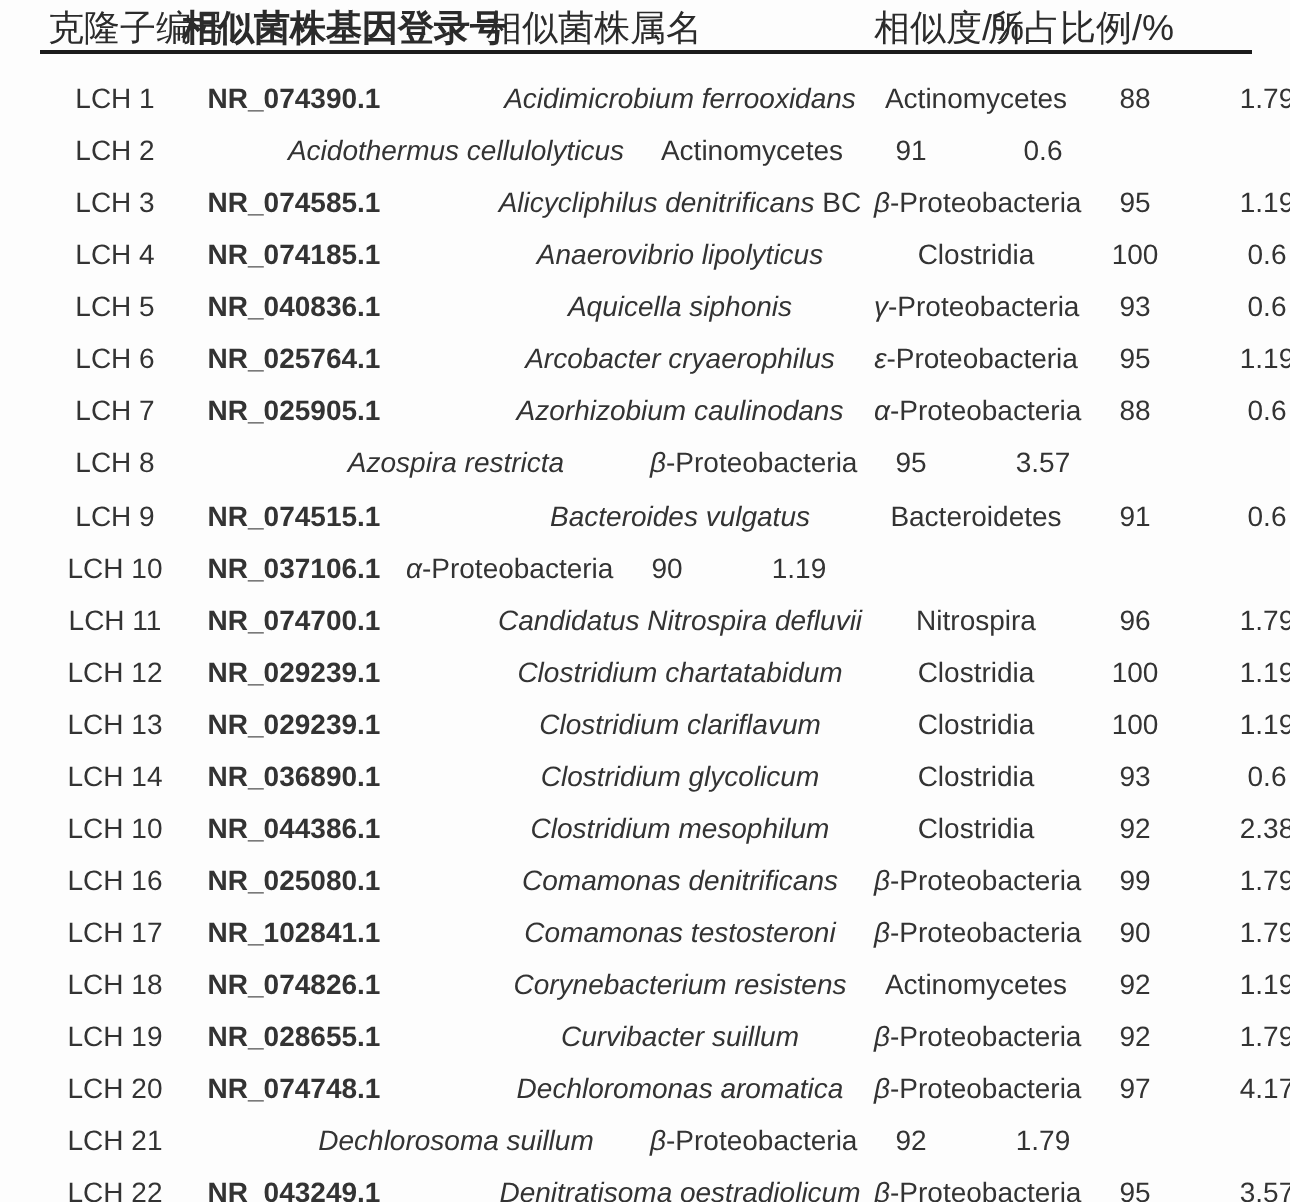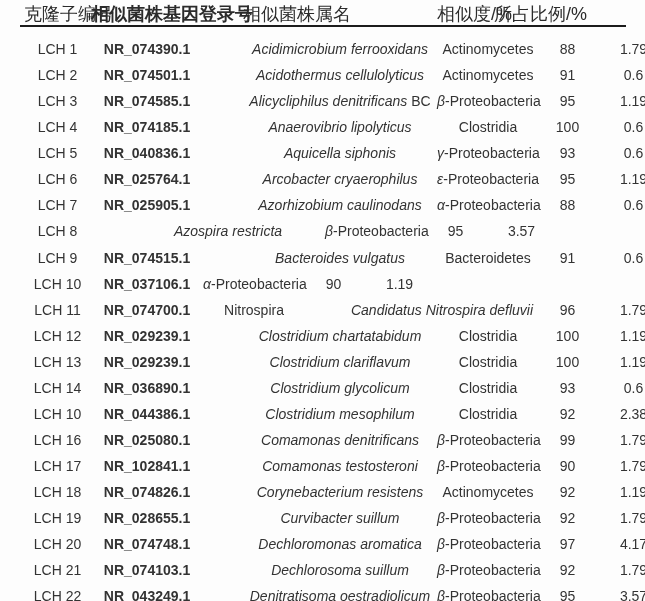--- a/index.html
+++ b/index.html
@@ -67,21 +67,20 @@
     <div class="td c1">LCH 1</div>
     <div class="td c2">NR_074390.1</div>
     <div class="td c3"><span class="ital">Acidimicrobium ferrooxidans</span><span class="roman"></span></div>
     <div class="td c4"><span class="ital"></span><span class="roman">Actinomycetes</span></div>
     <div class="td c5">88</div>
     <div class="td c6">1.79</div>
   </div>
 
   <div class="tr">
     <div class="td c1">LCH 2</div>
-    <div class="td c2">NR_074501.1</div>
     <div class="td c3"><span class="ital">Acidothermus cellulolyticus</span><span class="roman"></span></div>
     <div class="td c4"><span class="ital"></span><span class="roman">Actinomycetes</span></div>
     <div class="td c5">91</div>
     <div class="td c6">0.6</div>
   </div>
 
   <div class="tr">
     <div class="td c1">LCH 3</div>
     <div class="td c2">NR_074585.1</div>
     <div class="td c3"><span class="ital">Alicycliphilus denitrificans</span><span class="roman"> BC</span></div>
@@ -147,22 +146,22 @@
     <div class="td c1">LCH 10</div>
     <div class="td c2">NR_037106.1</div>
     <div class="td c4"><span class="ital">α</span><span class="roman">-Proteobacteria</span></div>
     <div class="td c5">90</div>
     <div class="td c6">1.19</div>
   </div>
 
   <div class="tr">
     <div class="td c1">LCH 11</div>
     <div class="td c2">NR_074700.1</div>
+    <div class="td c3"><span class="ital">Candidatus Nitrospira defluvii</span><span class="roman"></span></div>
     <div class="td c4"><span class="ital"></span><span class="roman">Nitrospira</span></div>
-    <div class="td c3"><span class="ital">Candidatus Nitrospira defluvii</span><span class="roman"></span></div>
     <div class="td c5">96</div>
     <div class="td c6">1.79</div>
   </div>
 
   <div class="tr">
     <div class="td c1">LCH 12</div>
     <div class="td c2">NR_029239.1</div>
     <div class="td c3"><span class="ital">Clostridium chartatabidum</span><span class="roman"></span></div>
     <div class="td c4"><span class="ital"></span><span class="roman">Clostridia</span></div>
     <div class="td c5">100</div>
@@ -236,21 +235,20 @@
     <div class="td c1">LCH 20</div>
     <div class="td c2">NR_074748.1</div>
     <div class="td c3"><span class="ital">Dechloromonas aromatica</span><span class="roman"></span></div>
     <div class="td c4"><span class="ital">β</span><span class="roman">-Proteobacteria</span></div>
     <div class="td c5">97</div>
     <div class="td c6">4.17</div>
   </div>
 
   <div class="tr">
     <div class="td c1">LCH 21</div>
-    <div class="td c2">NR_074103.1</div>
     <div class="td c3"><span class="ital">Dechlorosoma suillum</span><span class="roman"></span></div>
     <div class="td c4"><span class="ital">β</span><span class="roman">-Proteobacteria</span></div>
     <div class="td c5">92</div>
     <div class="td c6">1.79</div>
   </div>
 
   <div class="tr">
     <div class="td c1">LCH 22</div>
     <div class="td c2">NR_043249.1</div>
     <div class="td c3"><span class="ital">Denitratisoma oestradiolicum</span><span class="roman"></span></div>

